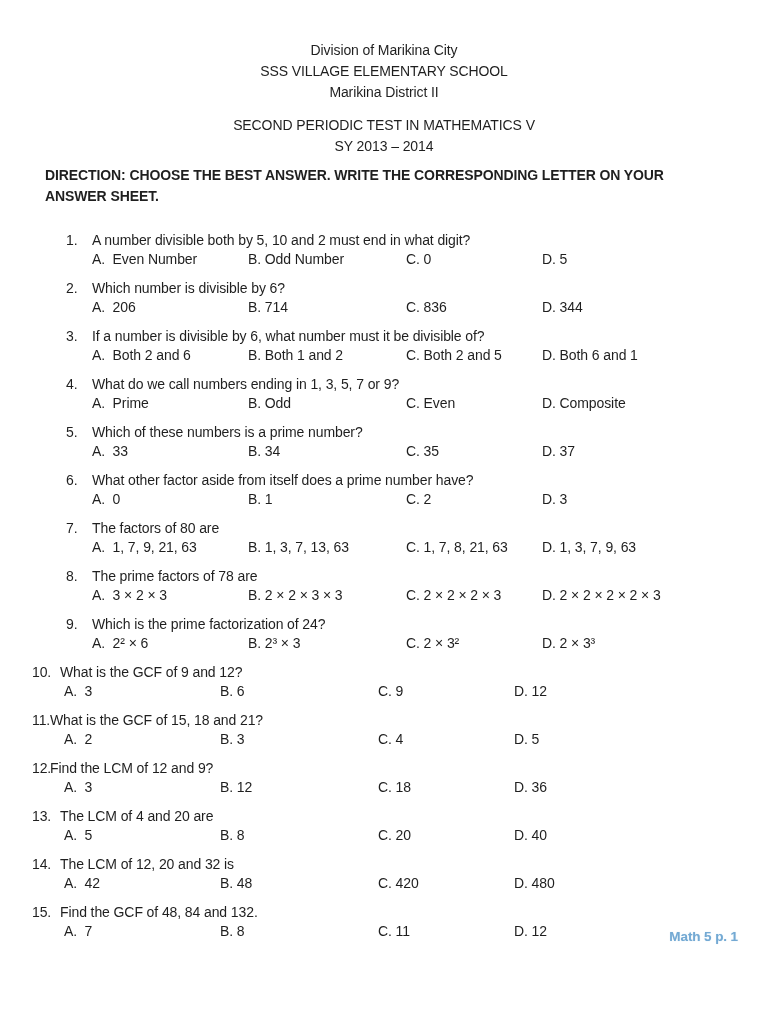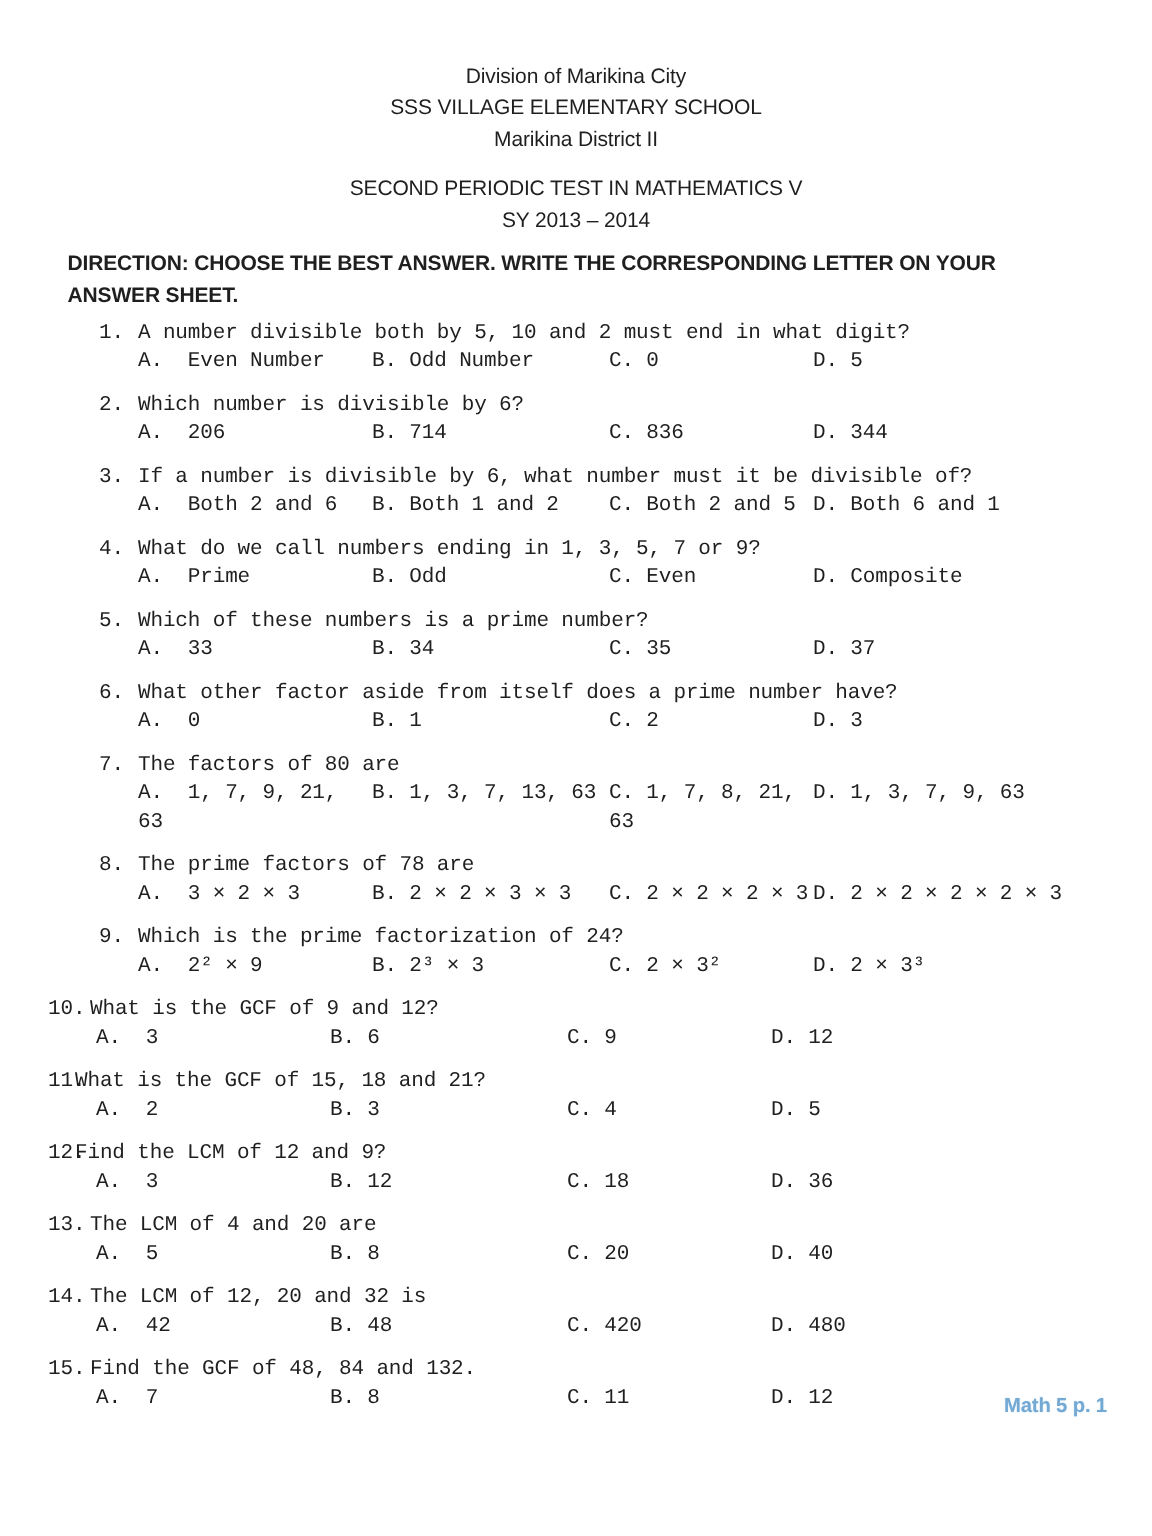--- a/index.html
+++ b/index.html
@@ -12,21 +12,21 @@
     font-size:14px;
     letter-spacing:-0.1px;
     overflow:hidden;
     box-sizing:border-box;
     padding-top:40px;
   }
   .center{ text-align:center; line-height:21px; }
   .header-block{ margin:0 34px; }
   .title-block{ margin:12px 34px 0 34px; }
   .direction{ margin:8px 35px 0 45px; line-height:21px;font-weight:bold; }
-  .questions{ margin-top:6px;font-family:Liberation Mono, monospace; }
+  .questions{ margin-top:24px; }
   .q{ padding-left:66px; line-height:19px; margin-bottom:10px; }
   .q.wide{ padding-left:32px; }
   .ql{ white-space:pre-wrap; }
   .qnum{ display:inline-block; width:26px; }
   .q.wide .qnum{ width:28px; }
   .q.wide.tight .qnum{ width:18px; }
   .opts{
     display:grid;
     grid-template-columns:156px 158px 136px auto;
     margin-left:26px;
@@ -142,21 +142,21 @@
         <span class="opt">A.  3 × 2 × 3</span>
         <span class="opt">B. 2 × 2 × 3 × 3</span>
         <span class="opt">C. 2 × 2 × 2 × 3</span>
         <span class="opt">D. 2 × 2 × 2 × 2 × 3</span>
       </div>
     </div>
 
     <div class="q">
       <div class="ql"><span class="qnum">9.</span><span class="qtext">Which is the prime factorization of 24?</span></div>
       <div class="opts">
-        <span class="opt">A.  2² × 9</span>
+        <span class="opt">A.  2² × 6</span>
         <span class="opt">B. 2³ × 3</span>
         <span class="opt">C. 2 × 3²</span>
         <span class="opt">D. 2 × 3³</span>
       </div>
     </div>
 
     <div class="q wide">
       <div class="ql"><span class="qnum">10.</span><span class="qtext">What is the GCF of 9 and 12?</span></div>
       <div class="opts">
         <span class="opt">A.  3</span>

